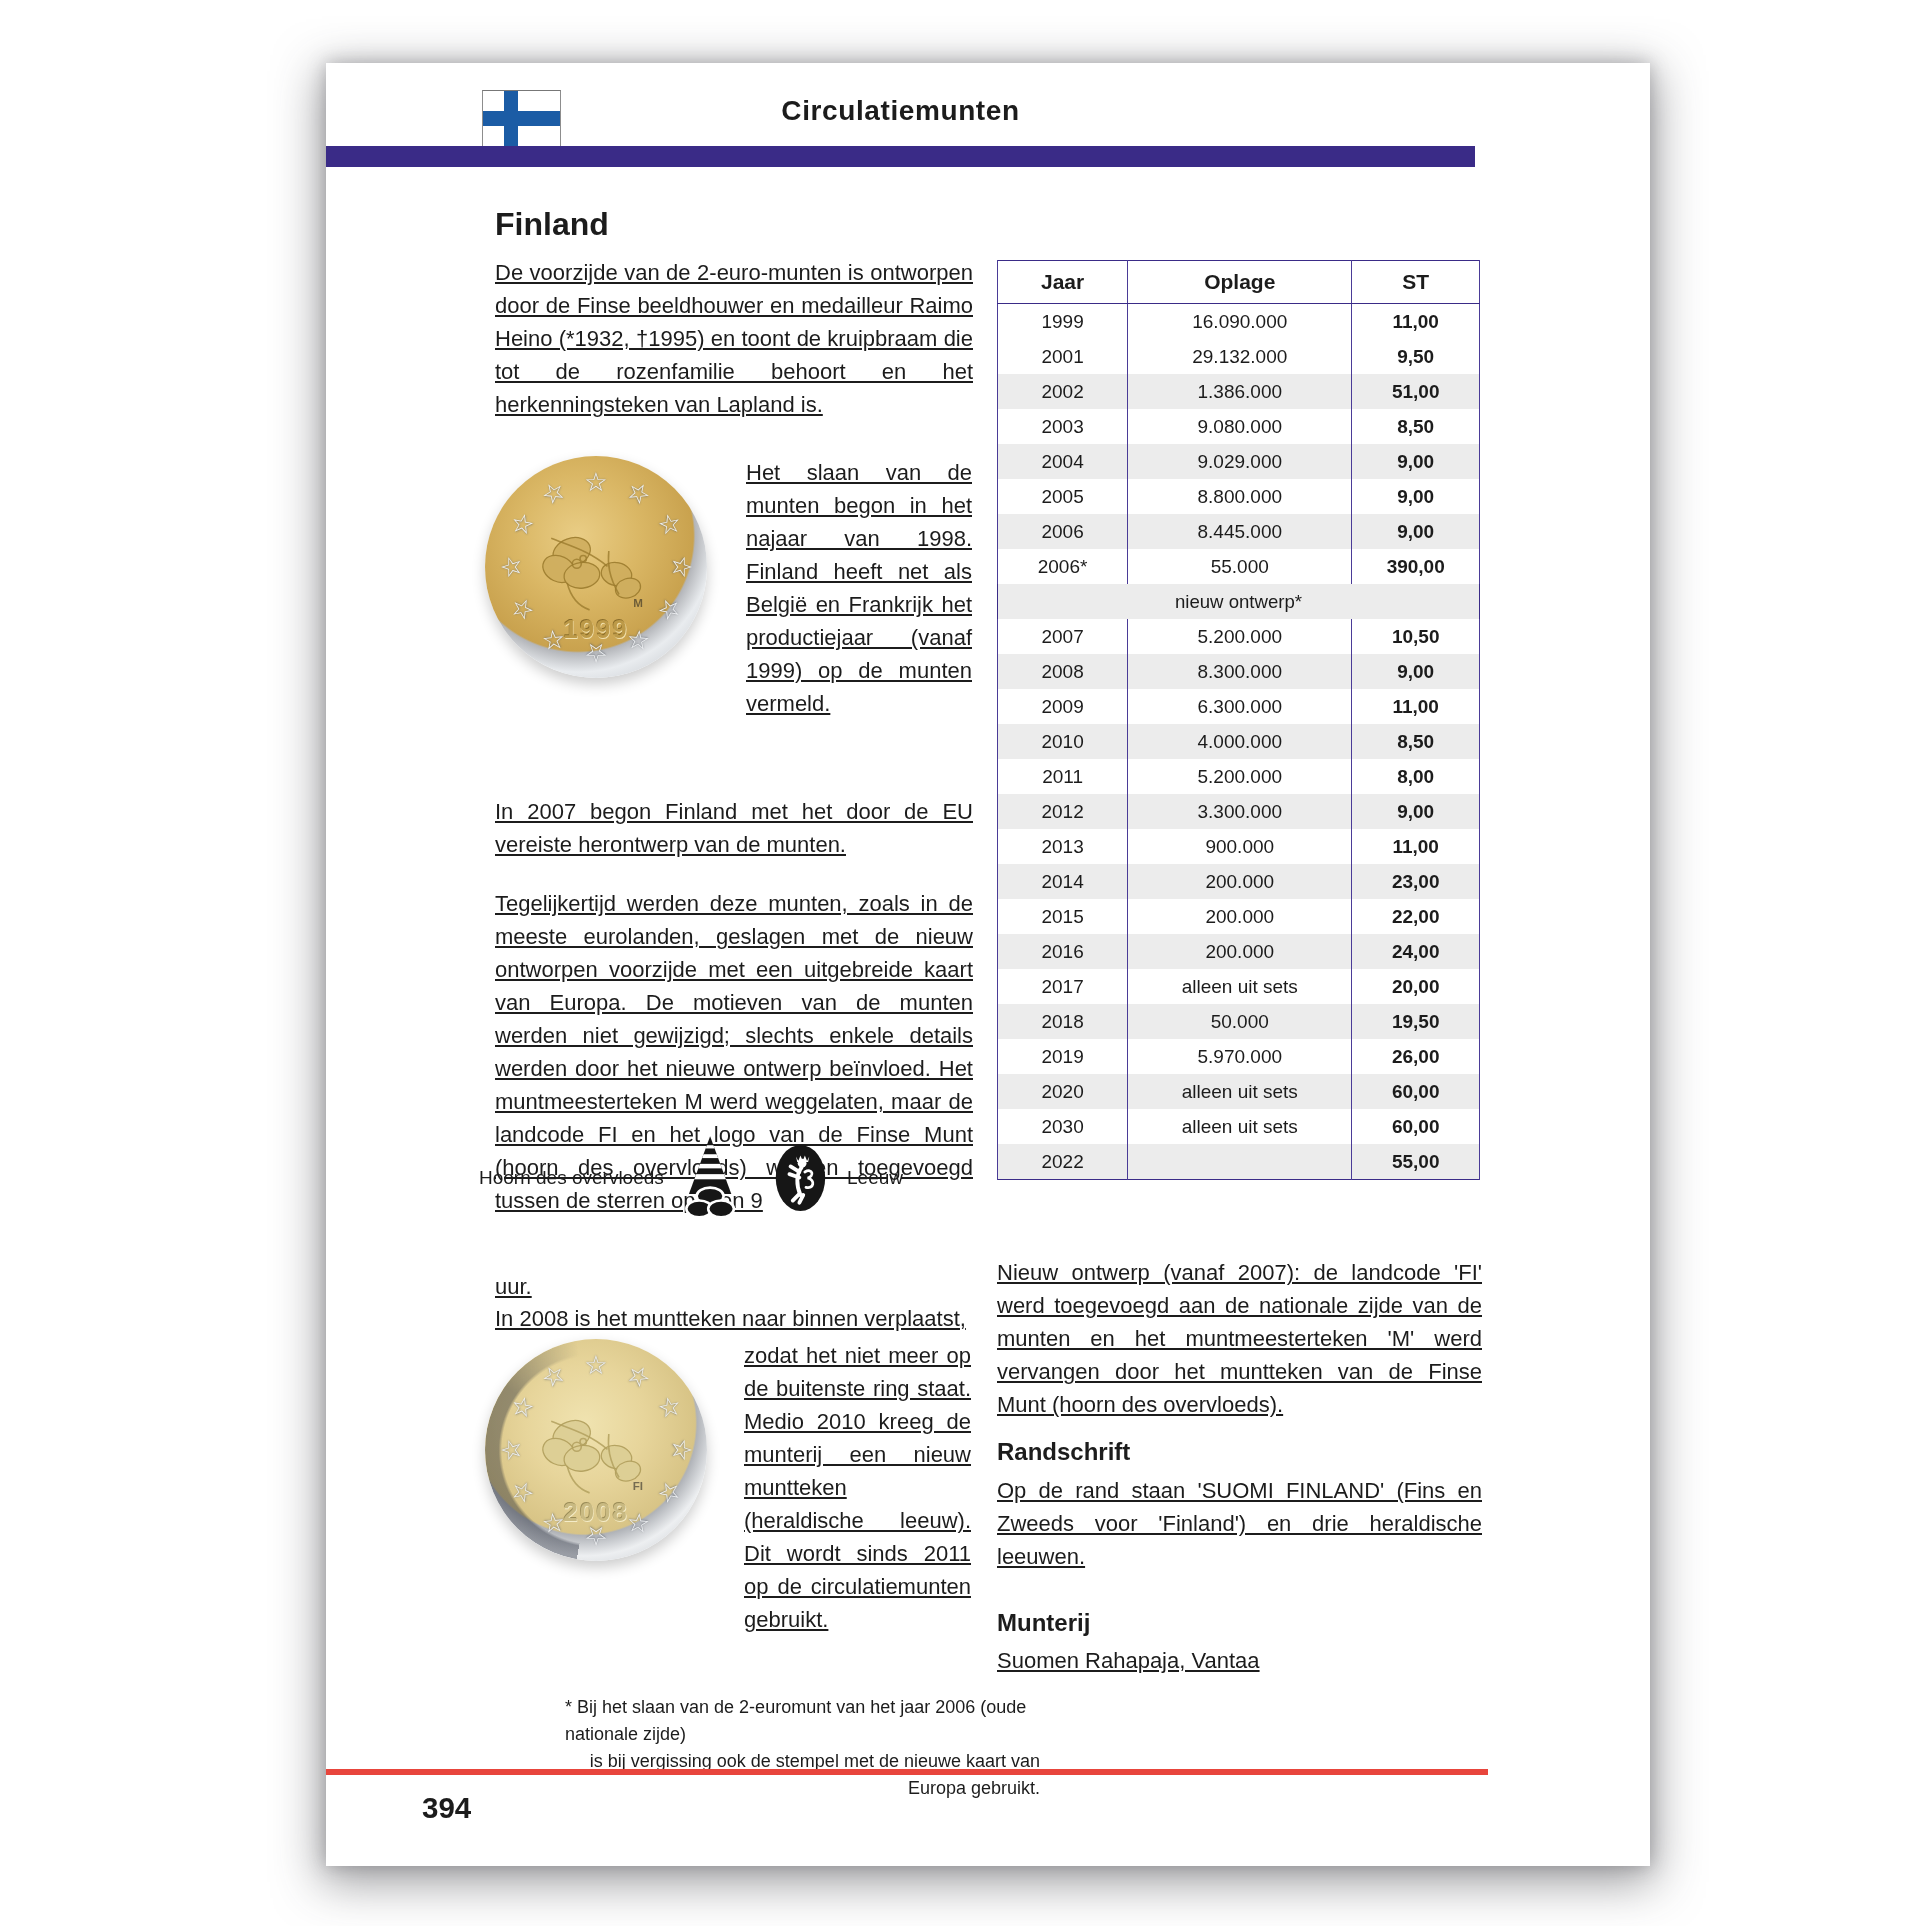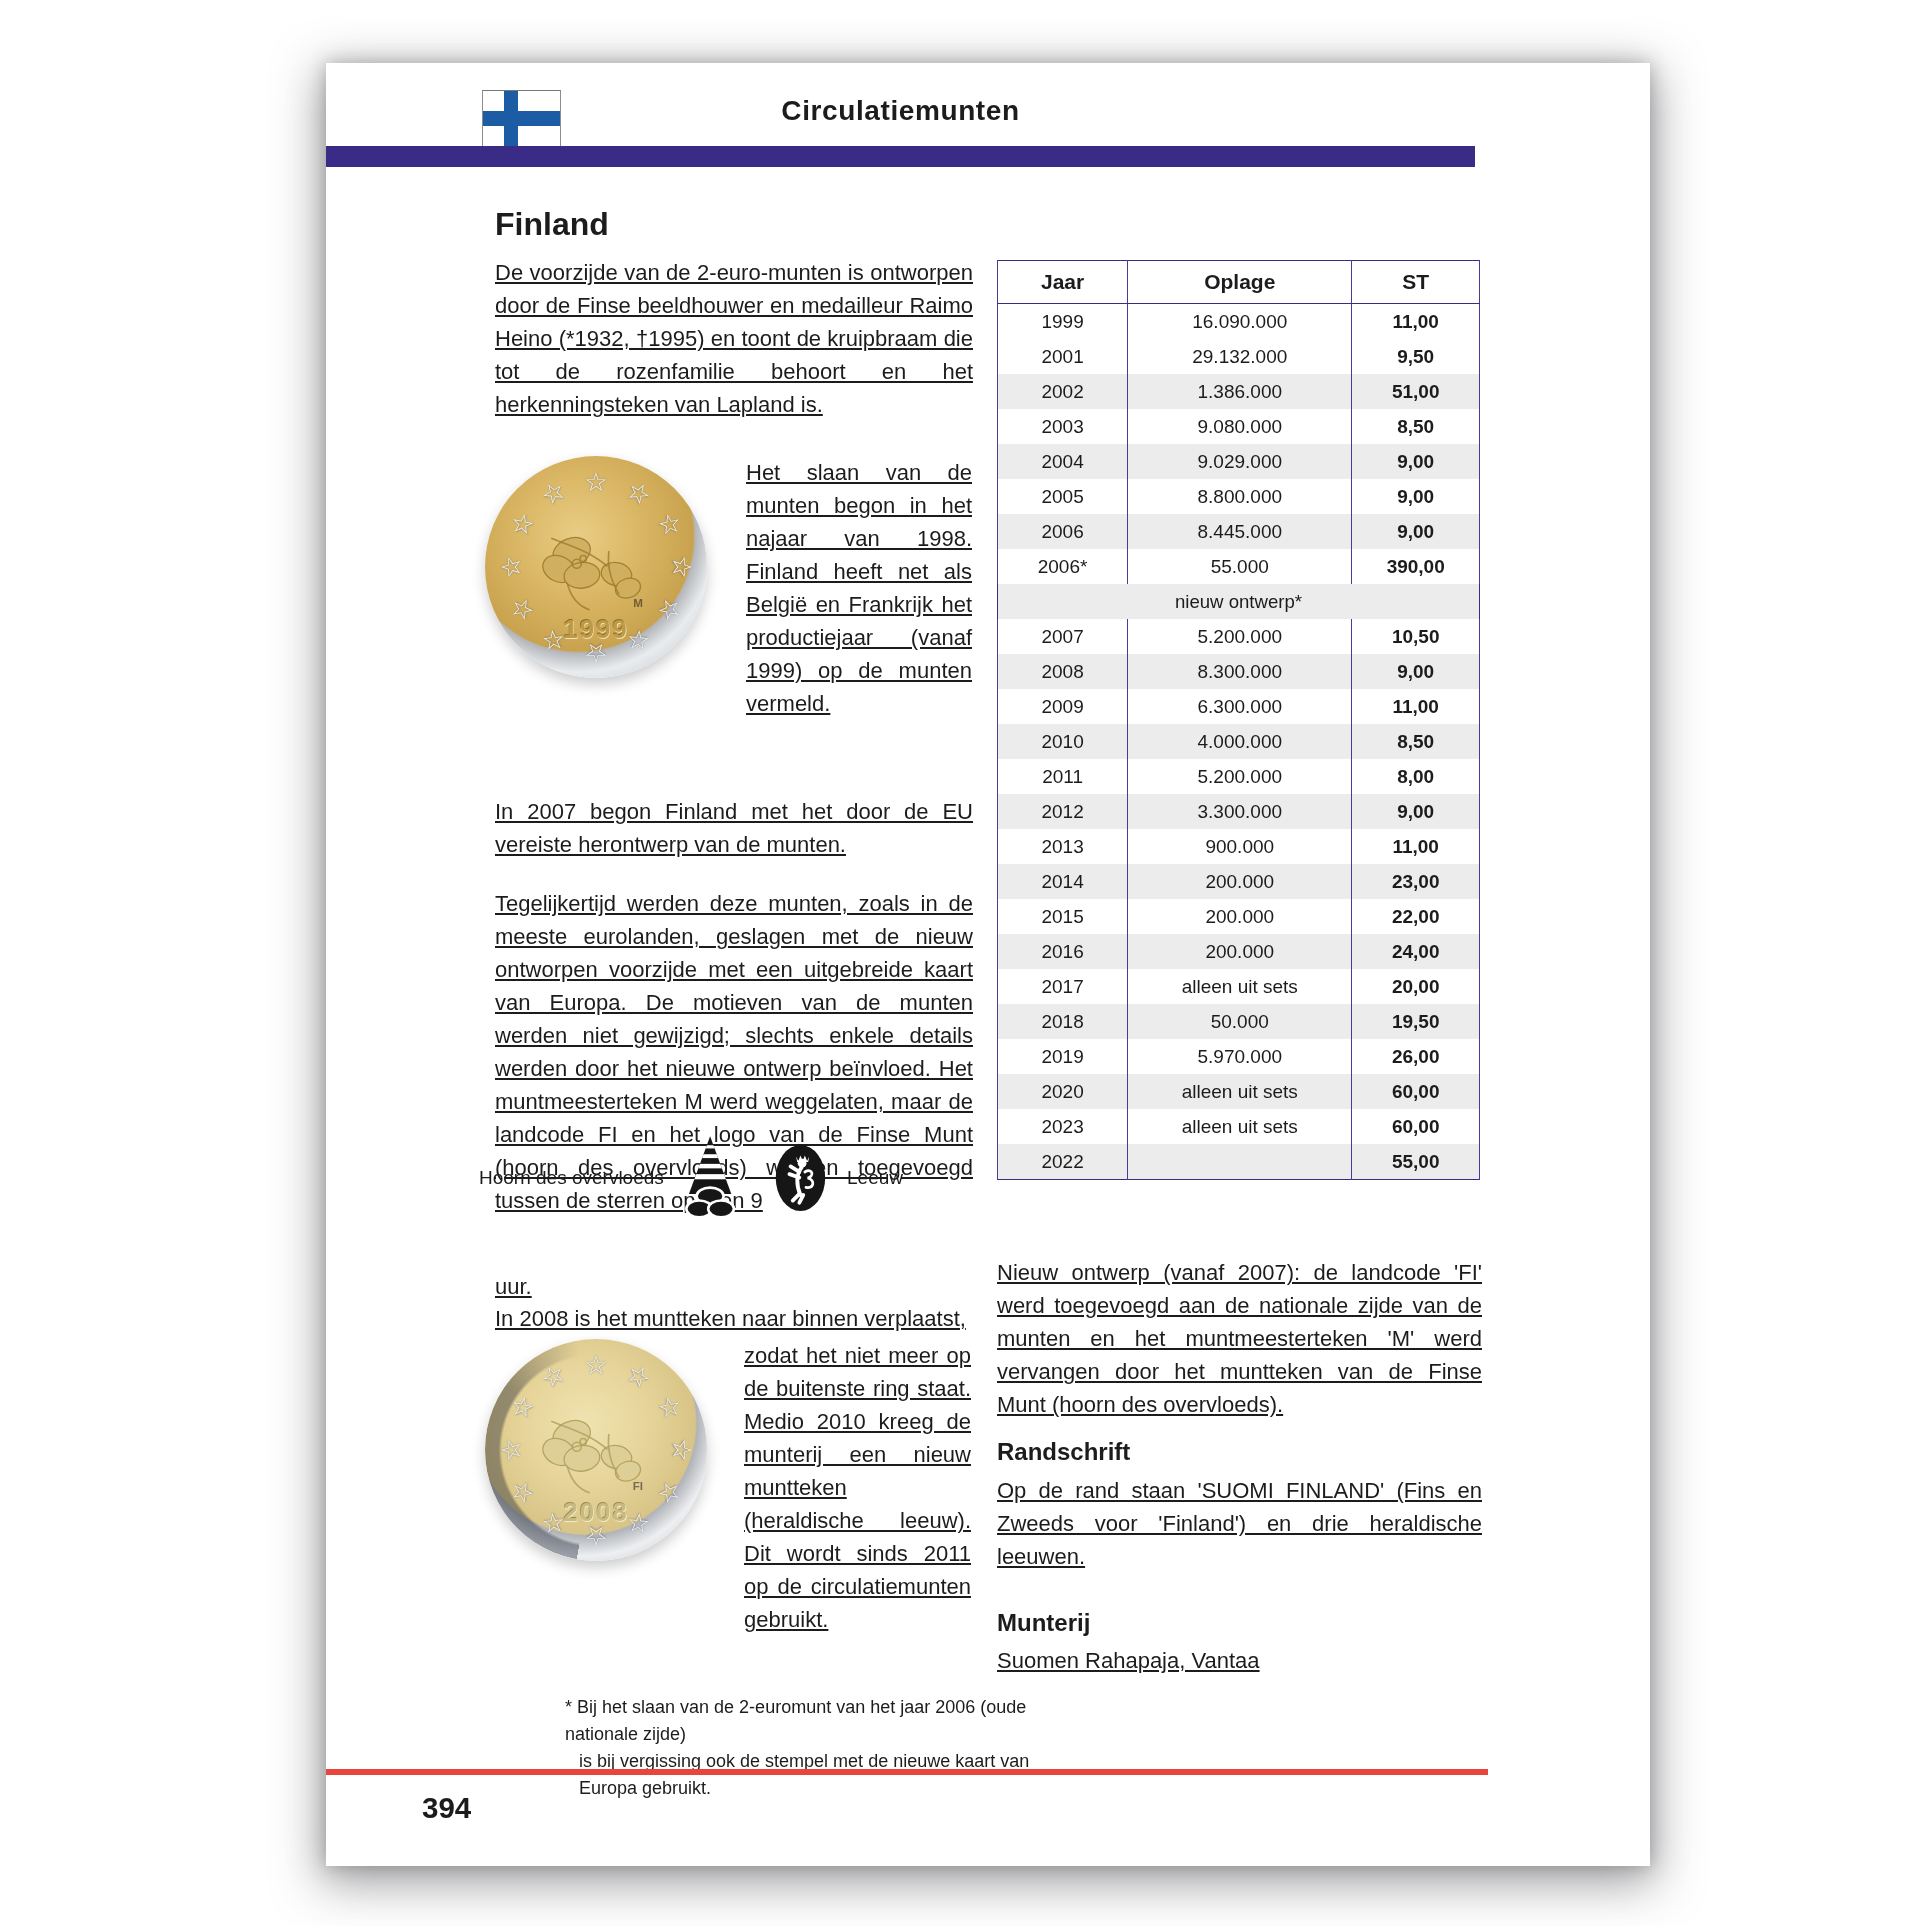--- a/index.html
+++ b/index.html
@@ -75,21 +75,21 @@
 
   
   #r1{position:absolute;left:671px;top:1193px;width:485px;}
   #randschrift-h{position:absolute;left:671px;top:1375px;font-size:24px;font-weight:800;}
   #r2{position:absolute;left:671px;top:1411px;width:485px;}
   #munterij-h{position:absolute;left:671px;top:1546px;font-size:24px;font-weight:800;}
   #r3{position:absolute;left:671px;top:1581px;width:485px;}
 
   
   #footnote{position:absolute;left:239px;top:1631px;width:475px;font-size:18px;line-height:27px;}
-  #footnote .fn2{padding-left:14px;}
+  #footnote .fn2{padding-left:14px;text-align:right;}
   #red-rule{position:absolute;left:0;top:1706px;width:1162px;height:6.4px;background:#e8453c;}
   #page-number{position:absolute;left:96px;top:1728px;font-size:29.5px;font-weight:800;}
 </style>
 </head>
 <body>
 
 <div id="canvas">
   <div id="page">
 
     <div id="flag">
@@ -337,21 +337,21 @@
             <td class="c-jaar">2019</td>
             <td class="c-oplage">5.970.000</td>
             <td class="c-st">26,00</td>
           </tr>
           <tr class="alt">
             <td class="c-jaar">2020</td>
             <td class="c-oplage">alleen uit sets</td>
             <td class="c-st">60,00</td>
           </tr>
           <tr>
-            <td class="c-jaar">2023</td>
+            <td class="c-jaar">2030</td>
             <td class="c-oplage">alleen uit sets</td>
             <td class="c-st">60,00</td>
           </tr>
           <tr class="alt">
             <td class="c-jaar">2022</td>
             <td class="c-oplage"></td>
             <td class="c-st">55,00</td>
           </tr>
         </tbody>
     </table>

